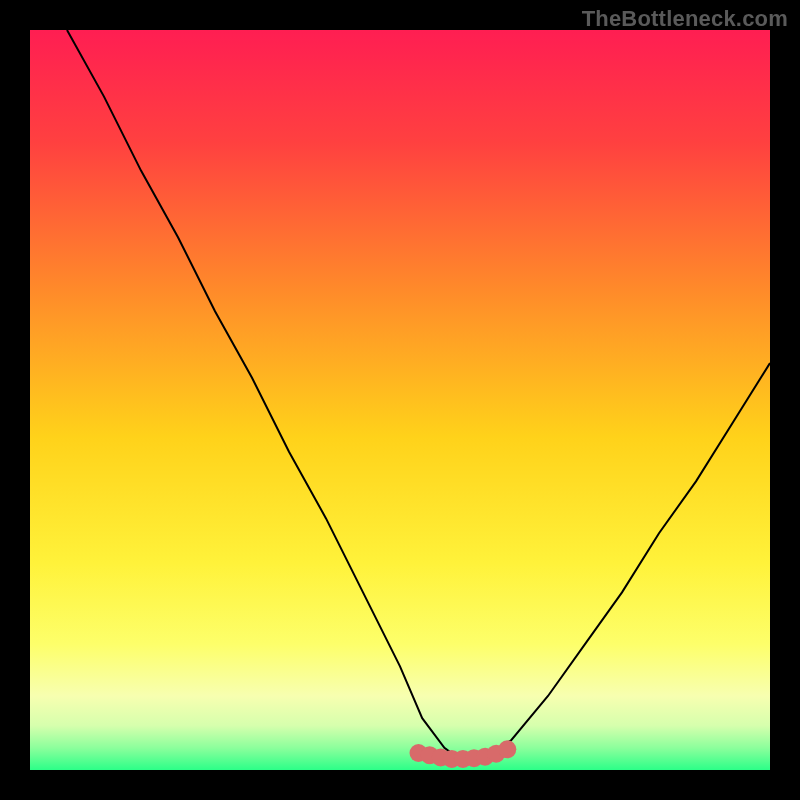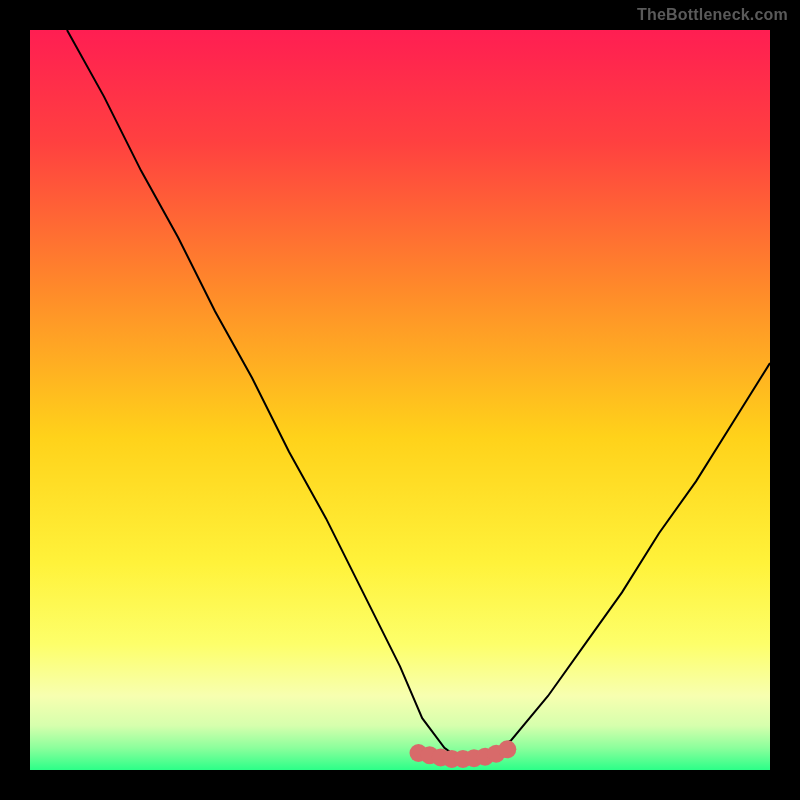--- a/index.html
+++ b/index.html
@@ -15,21 +15,21 @@
     position: relative;
     width: 800px;
     height: 800px;
     background: #000;
   }
   .watermark {
     position: absolute;
     top: 6px;
     right: 12px;
     color: #5a5a5a;
-    font-size: 16px;
+    font-size: 22px;
     font-weight: 600;
     letter-spacing: 0.2px;
     z-index: 10;
   }
   .plot-frame {
     position: absolute;
     left: 30px;
     top: 30px;
     width: 740px;
     height: 740px;

